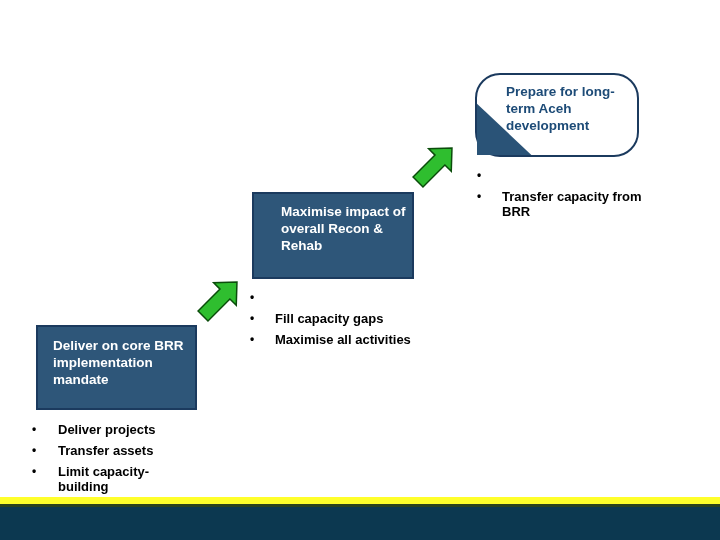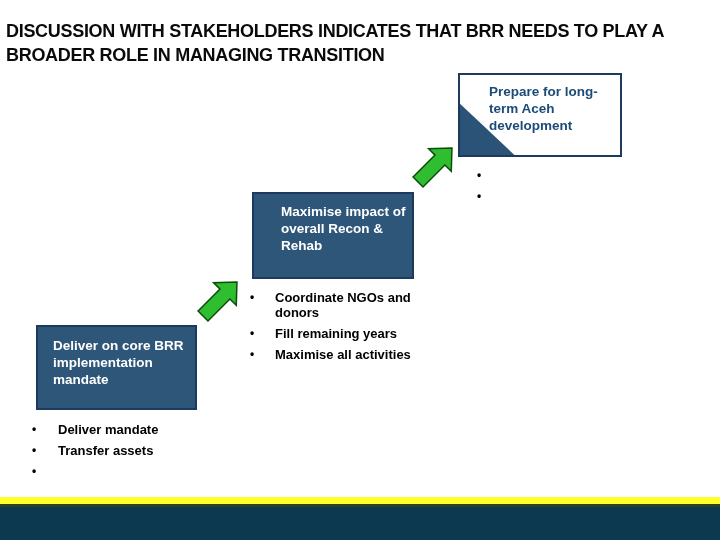--- a/index.html
+++ b/index.html
@@ -14,21 +14,21 @@
     letter-spacing:-0.3px;
   }
   
   .logo{position:absolute;right:0px;top:0px;width:52px;height:60px;}
   .logo svg{display:block;}
   
   .stage-box{
     position:absolute;border:2px solid #1b3a5e;box-sizing:border-box;
     font-size:13.5px;font-weight:bold;line-height:17px;
   }
-  .box-top{left:458px;top:73px;width:164px;height:84px;background:#ffffff;color:#1d4b77;}
+  .box-top{left:475px;top:73px;width:164px;height:84px;background:#ffffff;color:#1d4b77;border-radius:25px;}
   .box-top .lbl{position:absolute;left:29px;top:8px;width:126px;}
   .box-top .corner{
     position:absolute;left:0;bottom:0;width:100%;height:100%;
     background:#2a5377;clip-path:polygon(0% 36%,34% 100%,0% 100%);
   }
   .box-middle{left:252px;top:192px;width:162px;height:87px;background:#2e5679;color:#ffffff;}
   .box-middle .lbl{position:absolute;left:27px;top:9px;width:126px;}
   .box-bottom{left:36px;top:325px;width:161px;height:85px;background:#2e5679;color:#ffffff;}
   .box-bottom .lbl{position:absolute;left:15px;top:10px;width:138px;}
   
@@ -48,21 +48,20 @@
   
   .stripe-yellow{position:absolute;left:0;top:497px;width:720px;height:7px;background:#ffff2b;}
   .stripe-olive{position:absolute;left:0;top:504px;width:720px;height:3px;background:#2b421e;}
   .stripe-navy{position:absolute;left:0;top:507px;width:720px;height:33px;background:#0c3850;}
 </style>
 </head>
 <body>
 
 <div class="slide">
 
-  <div class="title">DISCUSSION WITH STAKEHOLDERS INDICATES THAT BRR NEEDS TO PLAY A BROADER ROLE IN MANAGING TRANSITION</div>
 
 
   <div class="stage-box box-top">
     <div class="corner"></div>
     <div class="lbl">Prepare for long-term Aceh development</div>
   </div>
 
   <div class="stage-box box-bottom">
     <div class="lbl">Deliver on core BRR implementation mandate</div>
   </div>
@@ -85,49 +84,50 @@
       </g>
     </svg>
   </div>
 
   <div class="bullets bullets-top">
     <div class="bullet-item">
       <span class="dot">•</span>
     </div>
     <div class="bullet-item">
       <span class="dot">•</span>
+      <span class="bt">Transfer capacity from BRR</span>
     </div>
   </div>
 
   <div class="bullets bullets-middle">
     <div class="bullet-item">
       <span class="dot">•</span>
-      <span class="bt">Coordinate NGOs and donors</span>
     </div>
     <div class="bullet-item">
       <span class="dot">•</span>
-      <span class="bt">Fill remaining years</span>
+      <span class="bt">Fill capacity gaps</span>
     </div>
     <div class="bullet-item">
       <span class="dot">•</span>
       <span class="bt">Maximise all activities</span>
     </div>
   </div>
 
   <div class="bullets bullets-bottom">
     <div class="bullet-item">
       <span class="dot">•</span>
-      <span class="bt">Deliver mandate</span>
+      <span class="bt">Deliver projects</span>
     </div>
     <div class="bullet-item">
       <span class="dot">•</span>
       <span class="bt">Transfer assets</span>
     </div>
     <div class="bullet-item">
       <span class="dot">•</span>
+      <span class="bt">Limit capacity-building</span>
     </div>
   </div>
 
   <div class="stripe-yellow"></div>
   <div class="stripe-olive"></div>
   <div class="stripe-navy"></div>
 
 </div>
 
 </body></html>

